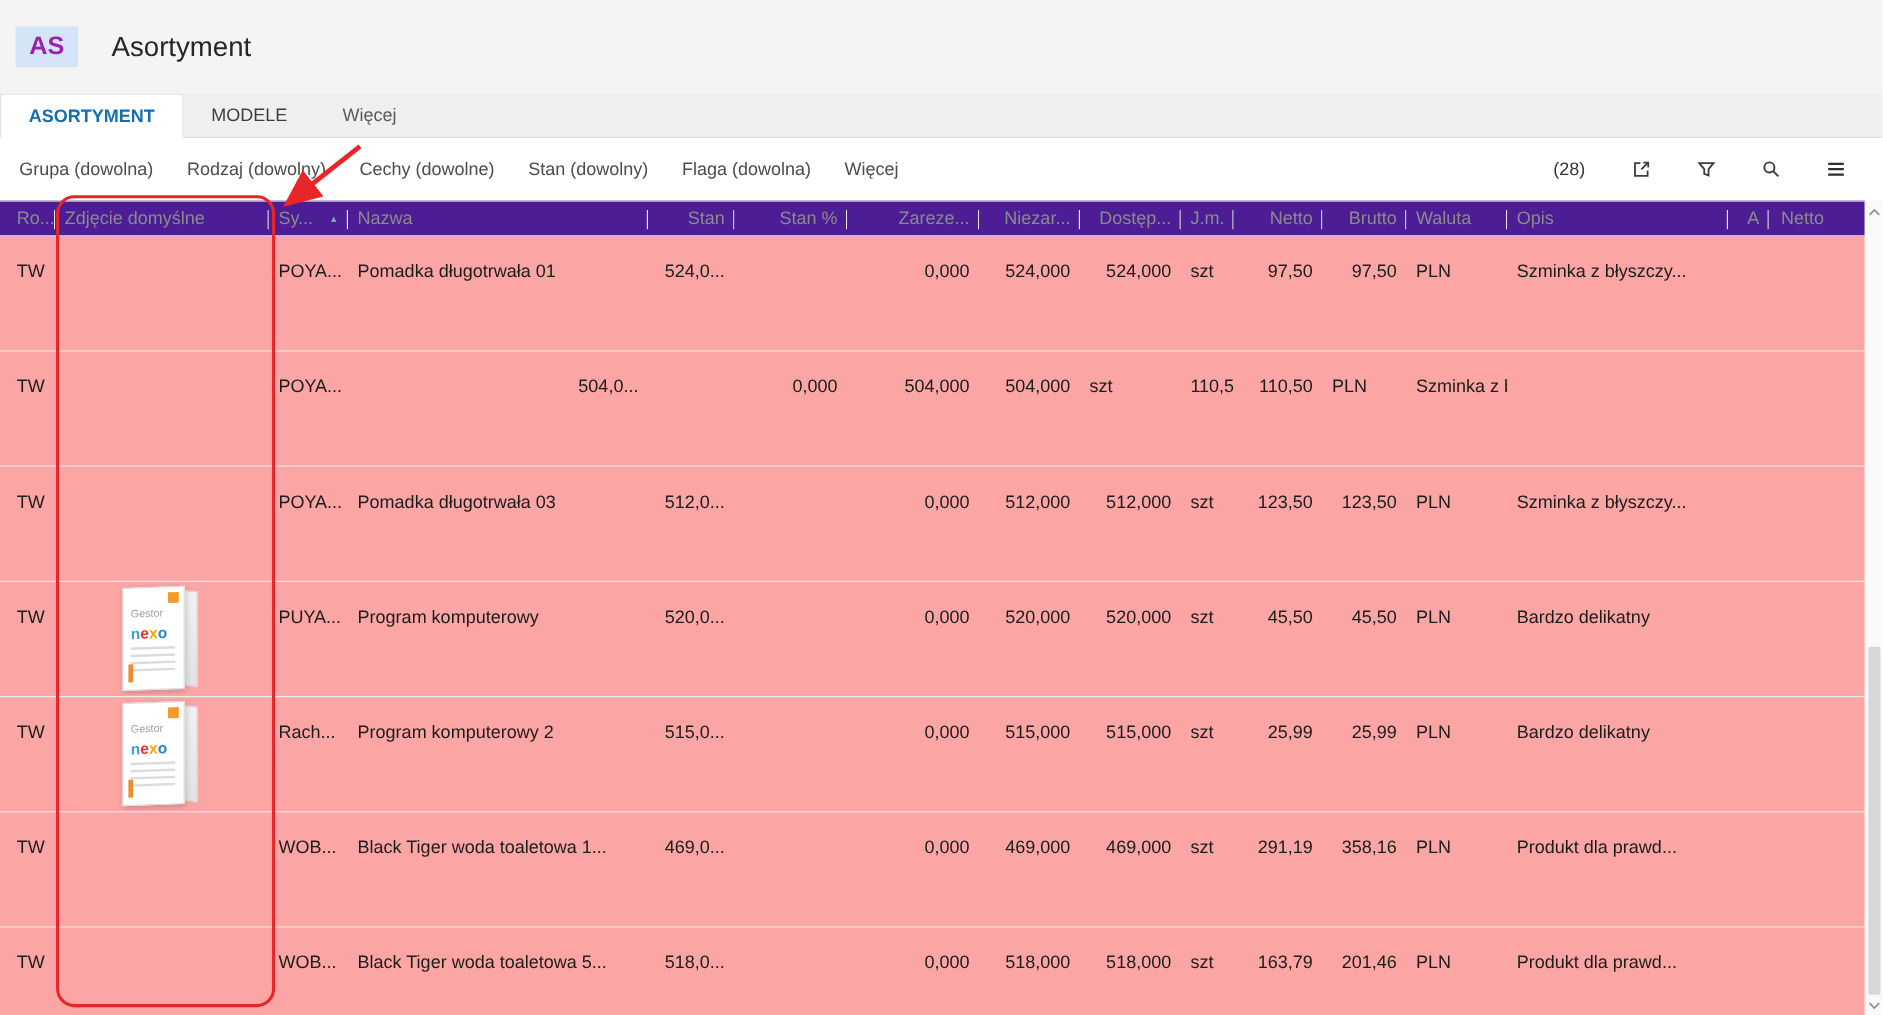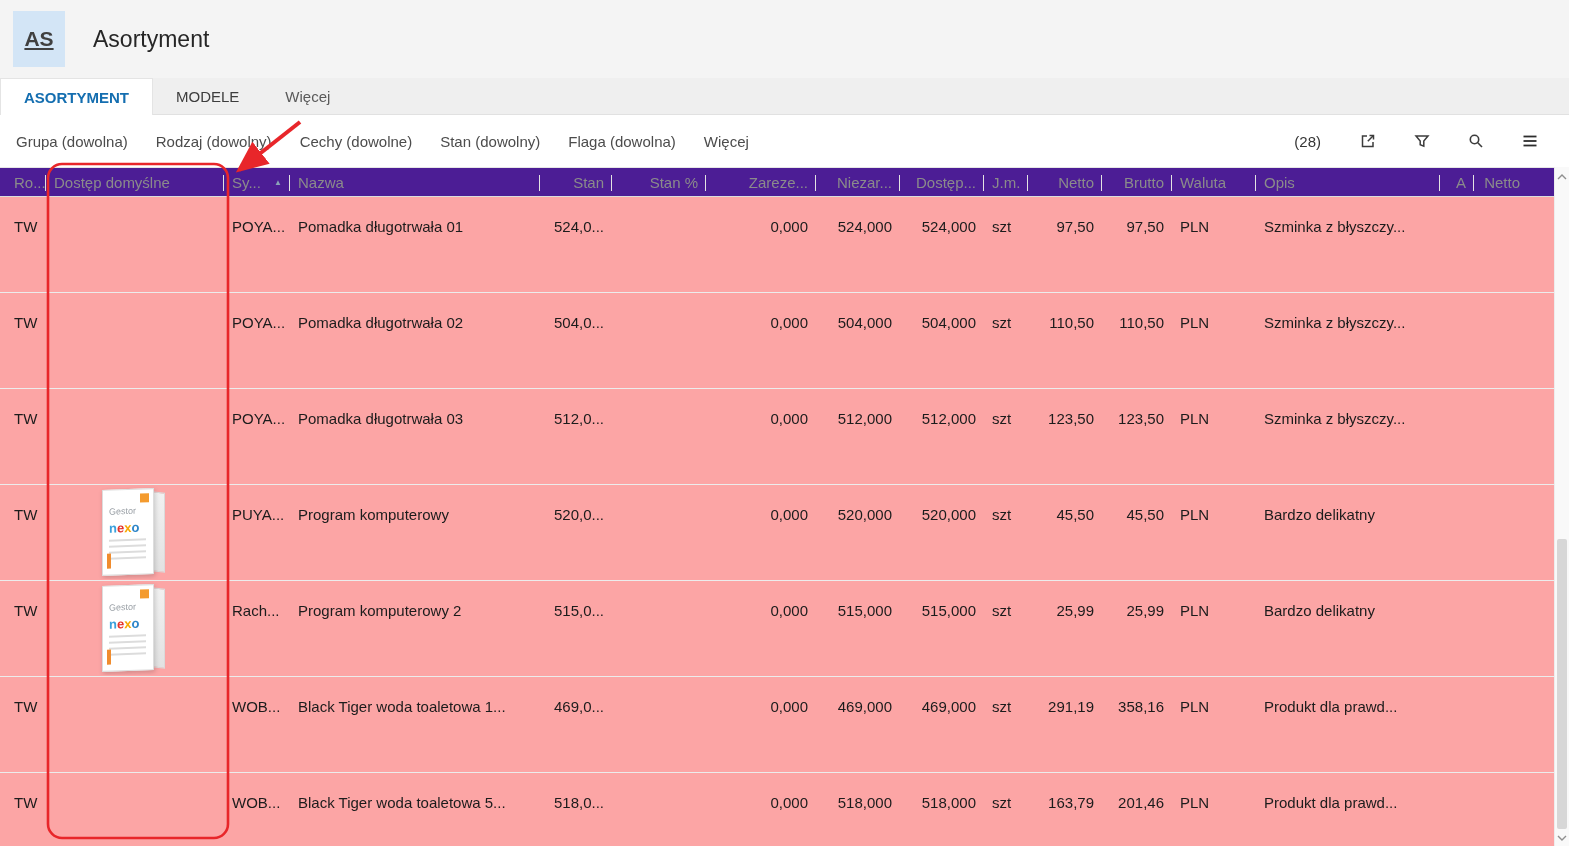--- a/index.html
+++ b/index.html
@@ -2,22 +2,22 @@
 <html><head>
 <meta charset="utf-8">
 <style>
   * { margin:0; padding:0; box-sizing:border-box; }
   html,body { background:#fff; }
   body { font-family:"Liberation Sans", sans-serif; }
   .app { position:relative; width:1569px; height:846px; background:#fff; overflow:hidden; }
 
   
   .topbar { height:78px; background:#f4f4f4; display:flex; align-items:center; }
-  .app-badge { width:52px; height:56px; margin-left:13px; background:#d3e5f6; color:#404040;
-               font-size:21px; font-weight:bold; display:flex; align-items:center; justify-content:center;text-decoration:underline; }
+  .app-badge { width:52px; height:34px; margin-left:13px; background:#d3e5f6; color:#a21caf;
+               font-size:21px; font-weight:bold; display:flex; align-items:center; justify-content:center; }
   .app-title { margin-left:28px; font-size:23px; color:#262626; font-weight:normal; }
 
   
   .tabs { height:37px; background:#efefef; display:flex; align-items:stretch; position:relative; }
   .tabs::after { content:''; position:absolute; left:0; right:0; bottom:0; height:1px; background:#e1e1e1; }
   .tab { padding:0 23px; display:flex; align-items:center; font-size:15px; color:#3d3d3d; cursor:default; }
   .tab.active { position:relative; z-index:1; background:#fff; color:#146eb0; font-weight:bold;
                 border-left:1px solid #e4e4e4; border-right:1px solid #e4e4e4; border-top:1px solid #e4e4e4; }
   .tab.muted { color:#5a5a5a; }
 
@@ -129,21 +129,21 @@
       </span>
     </div>
   </div>
 
   <div class="grid-area">
     <div class="thead">
         <div class="th col-ro align-left">
           <span>Ro...</span>
         </div>
         <div class="th col-photo align-left">
-          <span>Dostęp domyślne</span>
+          <span>Zdjęcie domyślne</span>
         </div>
         <div class="th col-sym align-left">
           <span>Sy...</span>
           <span class="sort-arrow">▲</span>
         </div>
         <div class="th col-nazwa align-left">
           <span>Nazwa</span>
         </div>
         <div class="th col-stan align-right">
           <span>Stan</span>
@@ -198,21 +198,20 @@
           <div class="td col-brutto align-right">97,50</div>
           <div class="td col-waluta align-left">PLN</div>
           <div class="td col-opis align-left">Szminka z błyszczy...</div>
           <div class="td col-a align-right"></div>
           <div class="td col-flaga align-right"></div>
         </div>
         <div class="tr">
           <div class="td col-ro align-left">TW</div>
           <div class="td col-photo align-left"></div>
           <div class="td col-sym align-left">POYA...</div>
-          <div class="td col-nazwa align-left">Pomadka długotrwała 02</div>
           <div class="td col-stan align-right">504,0...</div>
           <div class="td col-stan_pct align-right"></div>
           <div class="td col-zareze align-right">0,000</div>
           <div class="td col-niezar align-right">504,000</div>
           <div class="td col-dostep align-right">504,000</div>
           <div class="td col-jm align-left">szt</div>
           <div class="td col-netto align-right">110,50</div>
           <div class="td col-brutto align-right">110,50</div>
           <div class="td col-waluta align-left">PLN</div>
           <div class="td col-opis align-left">Szminka z błyszczy...</div>

